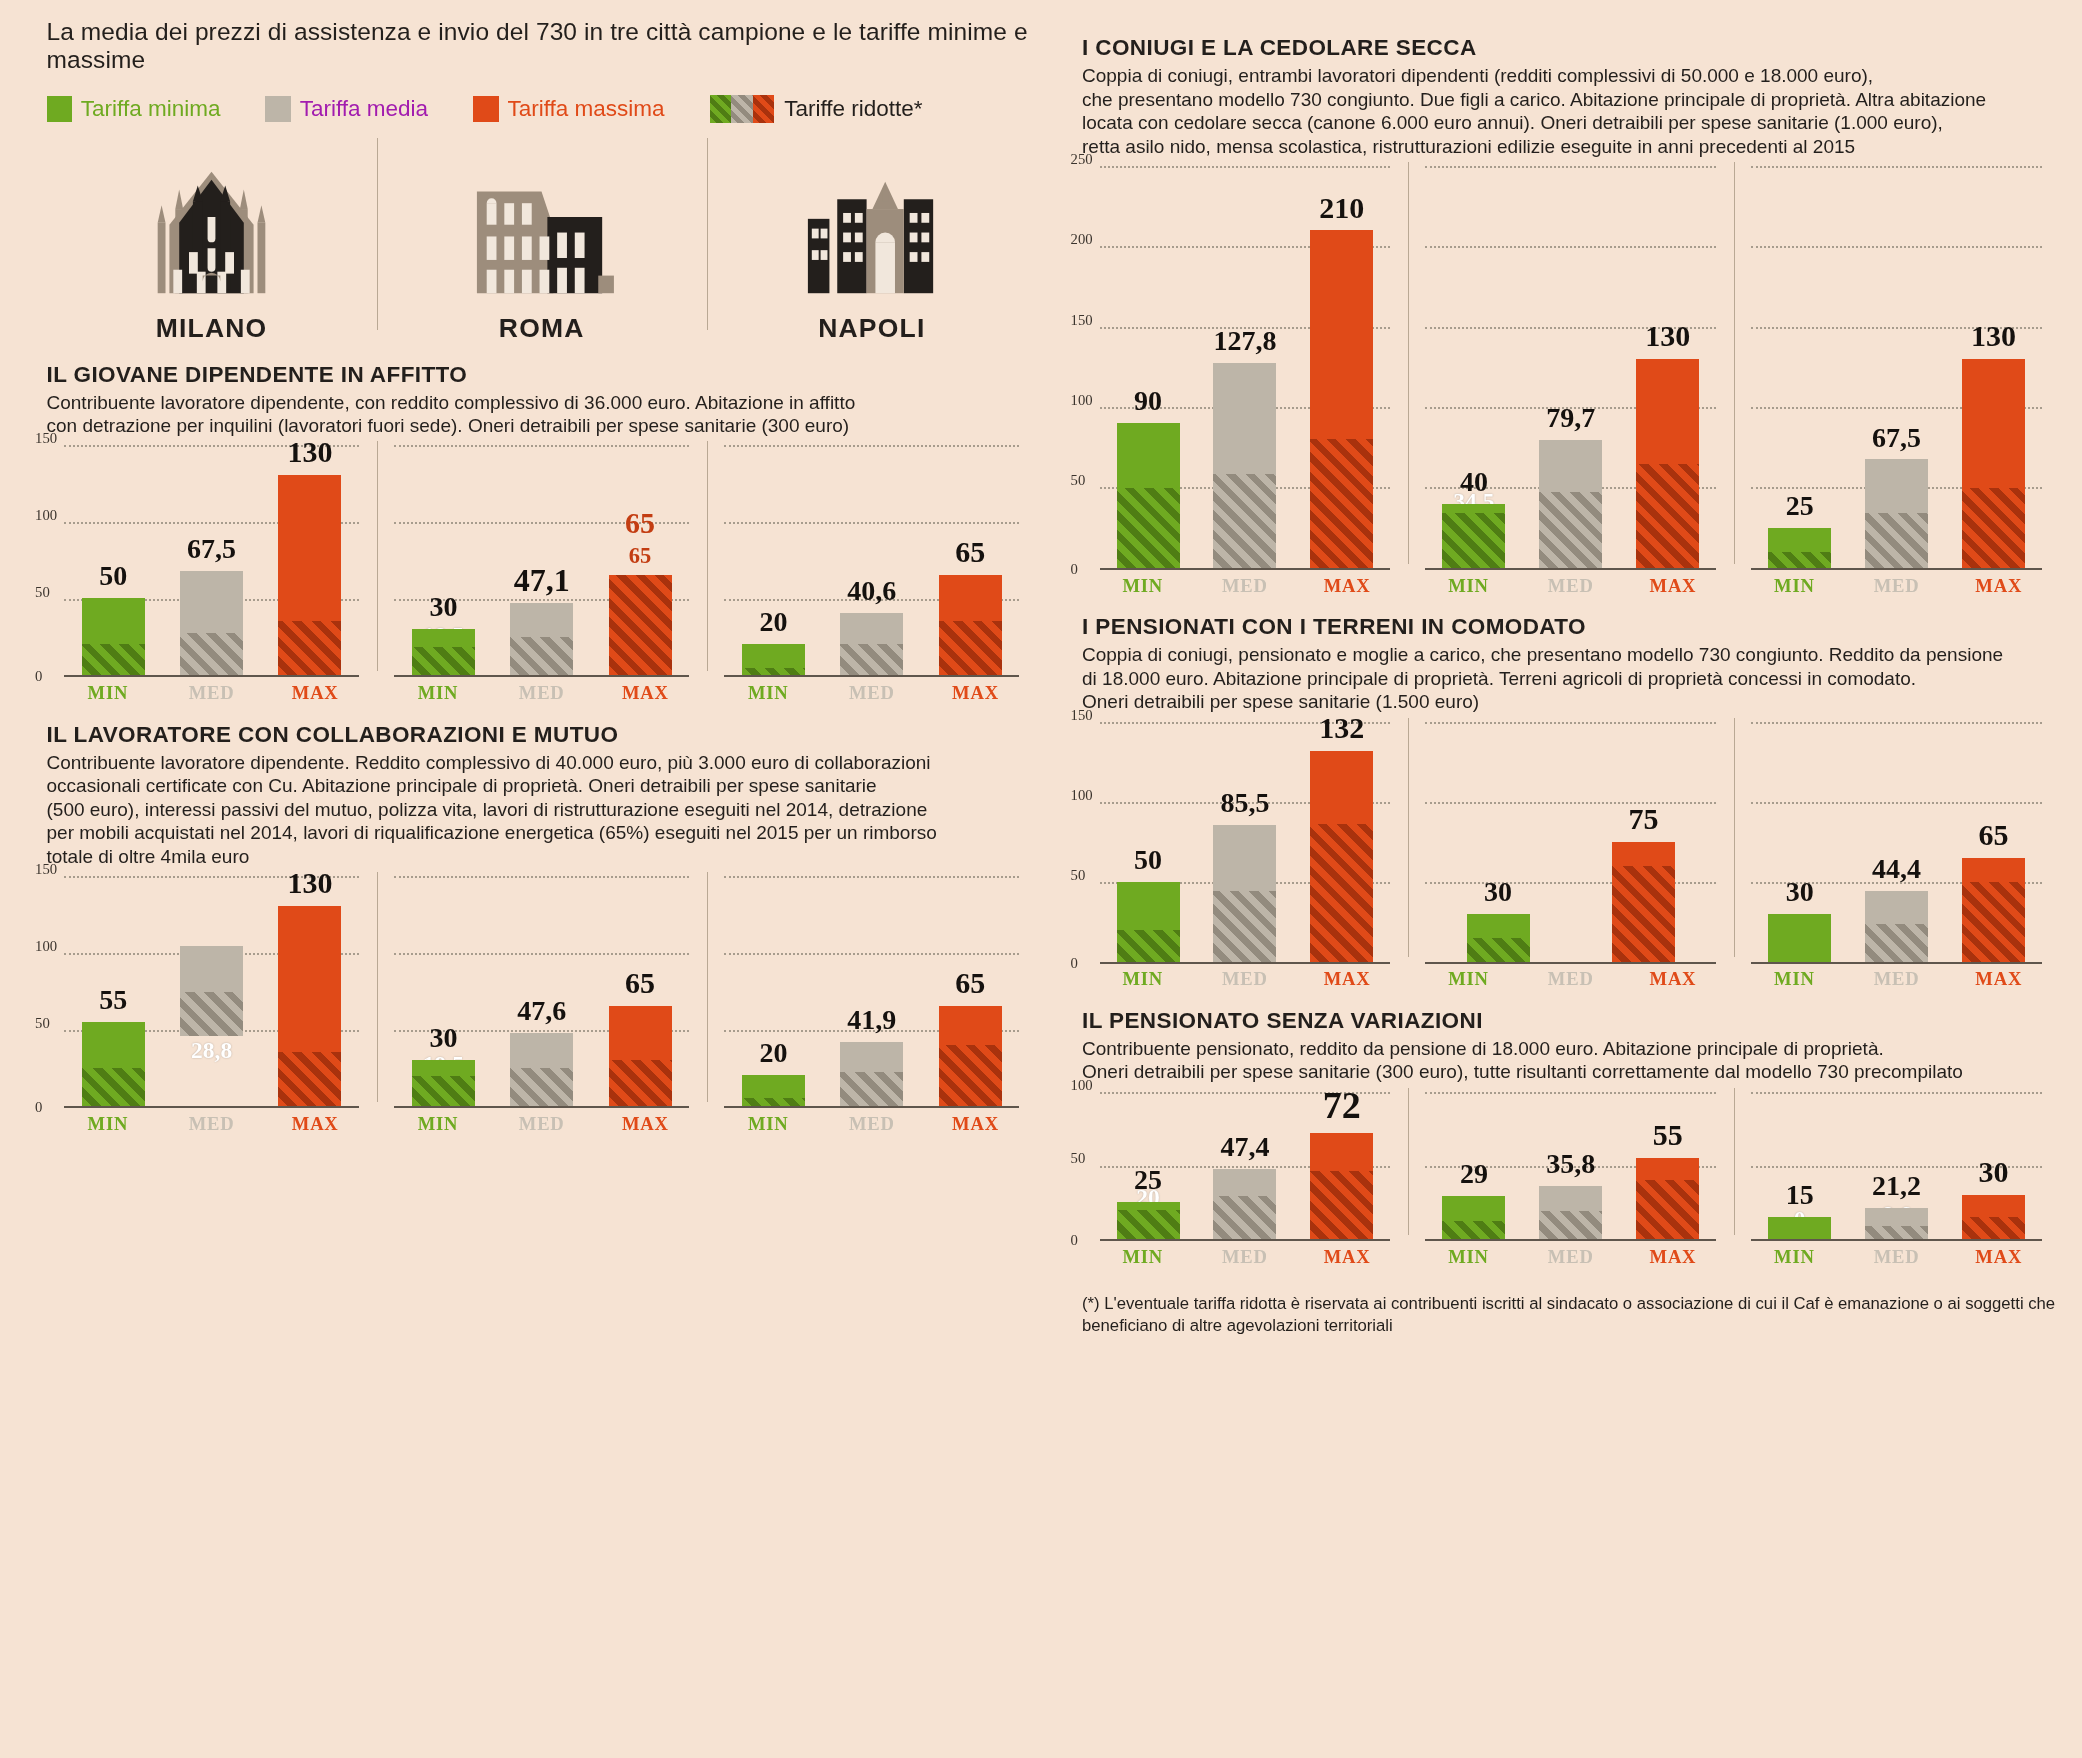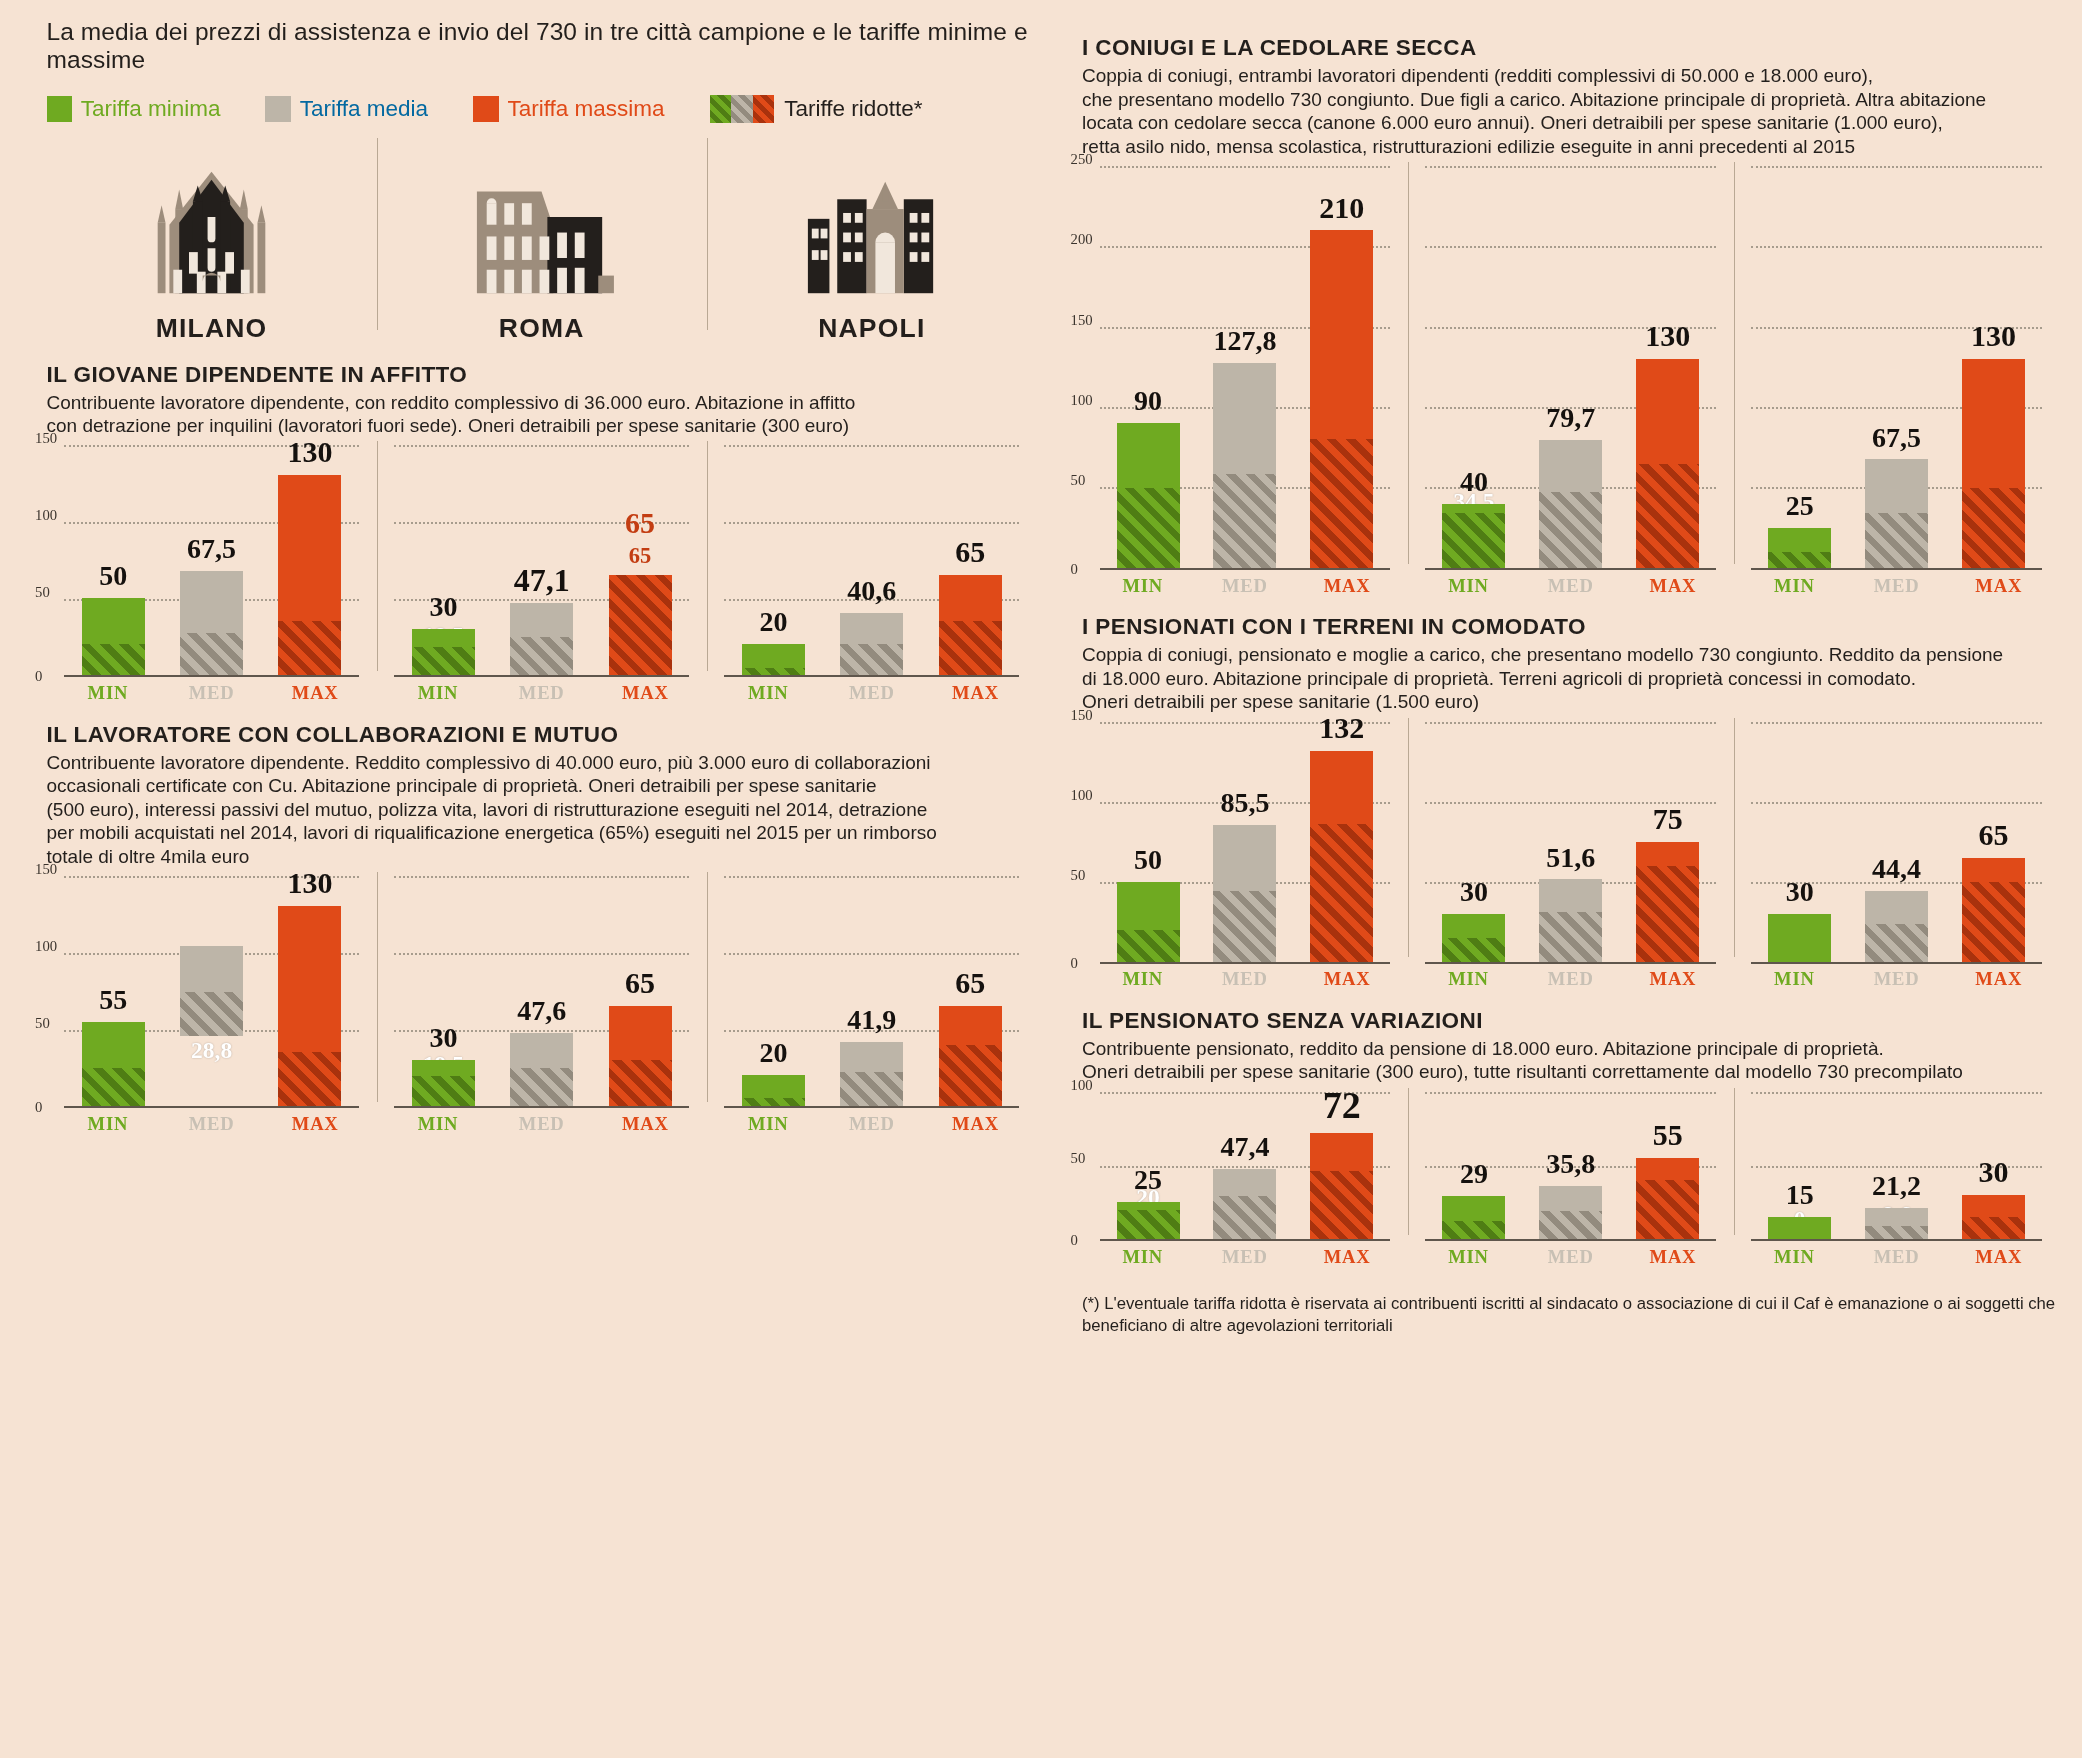--- a/index.html
+++ b/index.html
@@ -18,21 +18,21 @@
   
   .headline { font-size:24.5px; letter-spacing:0.1px; color:#231f1c; margin-bottom:21.6px; }
   .legend { display:flex; align-items:center; gap:0; margin-bottom:9.8px; }
   .lg-item { display:flex; align-items:center; margin-right:45px; }
   .sw { width:25.5px; height:25.5px; margin-right:8.8px; display:inline-block; }
   .sw.green { background:#6faa21; }
   .sw.grey  { background:#bdb5a8; }
   .sw.red   { background:#e04a18; }
   .lg-label { font-size:22.5px; }
   .lg-label.green{ color:#6faa21; }
-  .lg-label.grey { color:#0369a1; }
+  .lg-label.grey { color:#a21caf; }
   .lg-label.red  { color:#e04a18; }
   .lg-label.dark { color:#231f1c; }
   .sw-group { display:flex; margin-right:9.8px; }
   .sw-h { width:21.6px; height:27.4px; }
   .sw-h.green { background:repeating-linear-gradient(45deg,#6faa21 0 4.9px,#4f7d14 4.9px 9.8px); }
   .sw-h.grey  { background:repeating-linear-gradient(45deg,#bdb5a8 0 4.9px,#938b7e 4.9px 9.8px); }
   .sw-h.red   { background:repeating-linear-gradient(45deg,#e04a18 0 4.9px,#a9320d 4.9px 9.8px); }
 
   
   .cities { display:flex; margin-top:25.5px; height:196px; }
@@ -627,27 +627,20 @@
                 <div class="grid-line" style="top: 0px;"></div>
                 <div class="bars" style="height: 240px;">
                   <div class="barwrap" style="height: 240px;">
                     <div class="toplabel dark" style="font-size: 28px; bottom: 54px;">30</div>
                     <div class="inlabel" style="font-size: 23.5px; bottom: 22px;">15</div>
                     <div class="bar green" style="height: 48px;">
                       <div class="red-sub green" style="height: 24px;"></div>
                     </div>
                   </div>
                   <div class="barwrap" style="height: 240px;">
-                    <div class="toplabel dark" style="font-size: 28px; bottom: 88px;">51,6</div>
-                    <div class="inlabel" style="font-size: 23.5px; bottom: 48px;">31,5</div>
-                    <div class="bar grey" style="height: 83px;">
-                      <div class="red-sub grey" style="height: 50px;"></div>
-                    </div>
-                  </div>
-                  <div class="barwrap" style="height: 240px;">
                     <div class="toplabel dark" style="font-size: 30px; bottom: 126px;">75</div>
                     <div class="inlabel" style="font-size: 23.5px; bottom: 94px;">60</div>
                     <div class="bar red" style="height: 120px;">
                       <div class="red-sub red" style="height: 96px;"></div>
                     </div>
                   </div>
                 </div>
               </div>
               <div class="xlabels">
                 <div class="xlab min">MIN</div>

